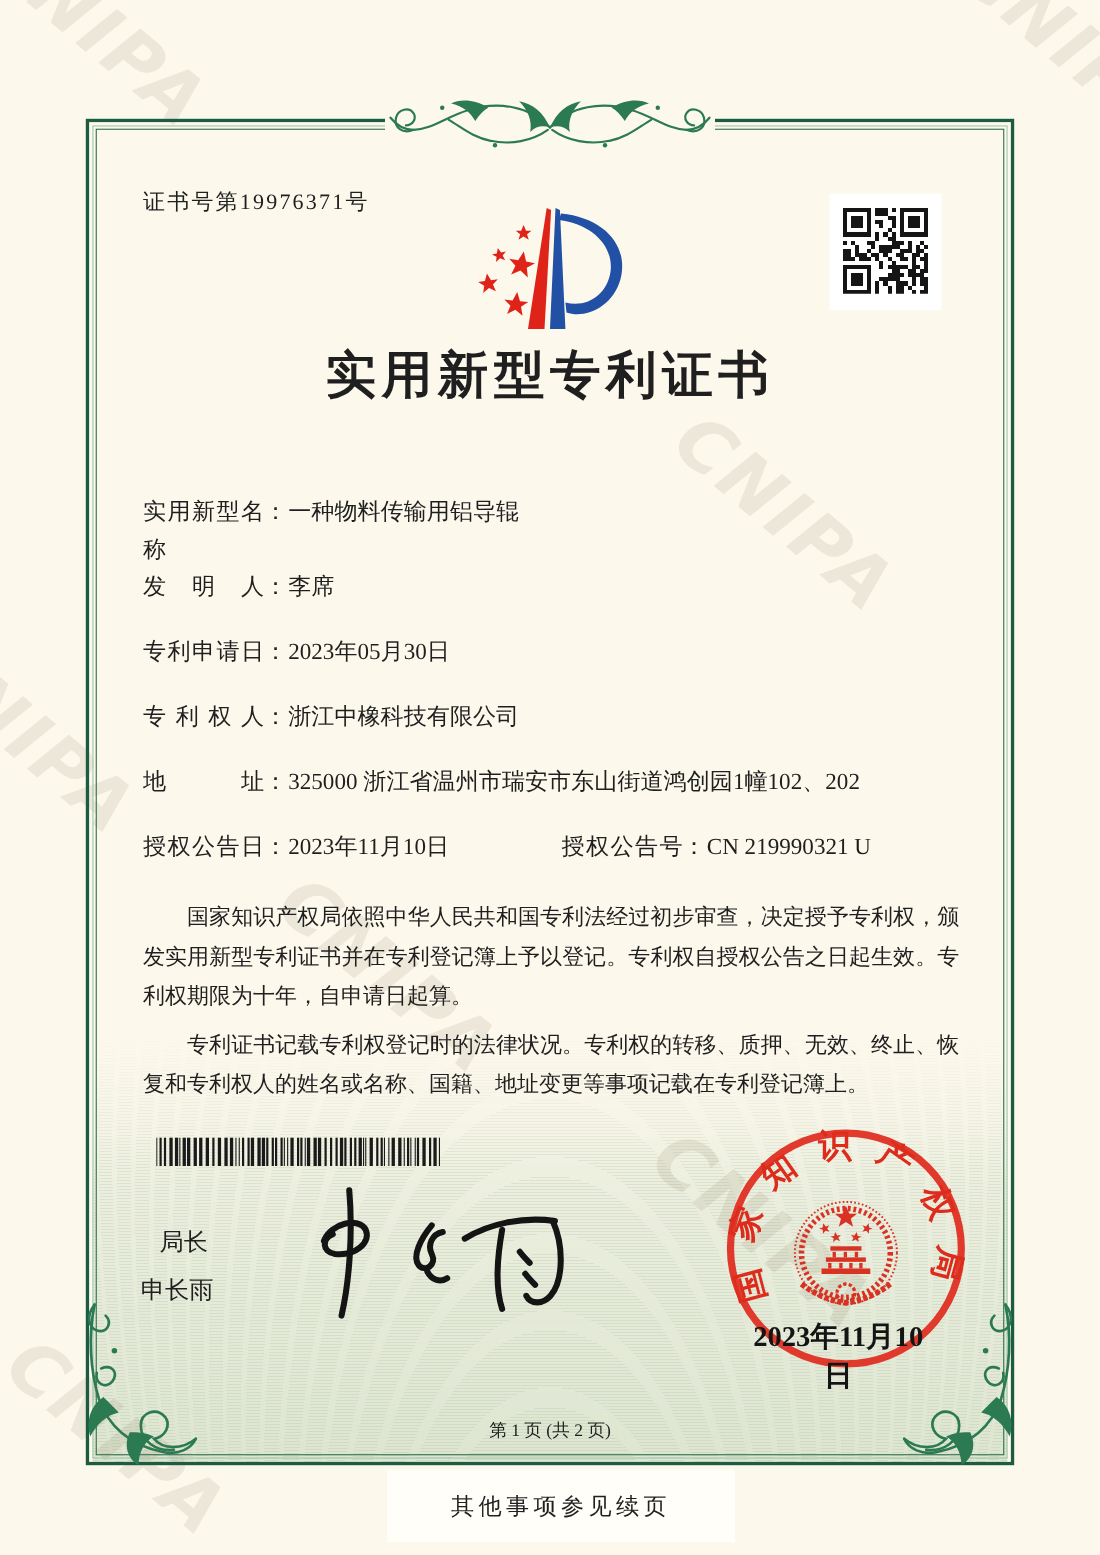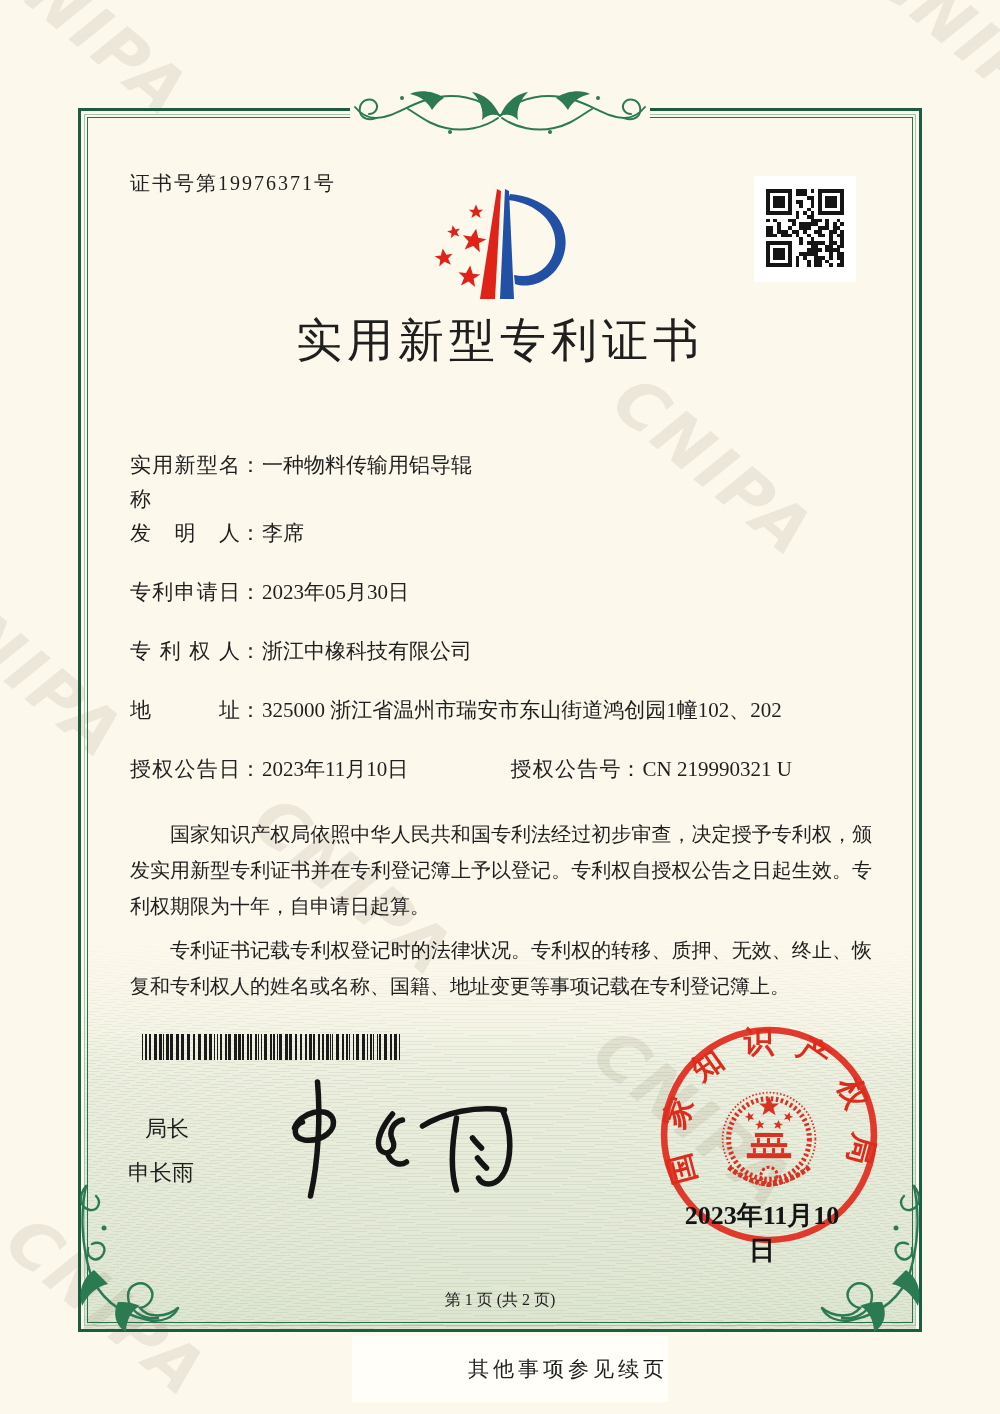--- a/index.html
+++ b/index.html
@@ -24,21 +24,21 @@
   
   .wm{position:absolute;z-index:2;font-family:"DejaVu Sans","Liberation Sans",sans-serif;
     font-weight:bold;font-style:italic;font-size:66px;letter-spacing:3px;
     color:rgba(128,116,88,0.13);transform:rotate(40deg);white-space:nowrap;user-select:none;}
   
   .cert-no{position:absolute;left:130px;top:170px;font-size:20px;letter-spacing:2px;z-index:5;}
   .logo{position:absolute;left:402px;top:178px;z-index:5;}
   .qr-box{position:absolute;left:754px;top:176px;width:102px;height:106px;background:#ffffff;z-index:5;}
   .qr-box svg{position:absolute;left:12px;top:13px;}
   .title{position:absolute;left:0;top:310px;width:100%;text-align:center;
-    font-size:46px;font-weight:400;letter-spacing:5px;z-index:5;}
+    font-size:46px;font-weight:700;letter-spacing:5px;z-index:5;}
   
   .fields{position:absolute;left:130px;top:404px;width:742px;font-size:21px;line-height:34px;z-index:5;margin-top:44px;}
   .f-row{min-height:59px;}
   .f-label{display:inline-block;width:110px;text-align:justify;text-align-last:justify;vertical-align:top;}
   .f-colon{display:inline-block;width:22px;vertical-align:top;}
   .f-value{display:inline-block;max-width:566px;vertical-align:top;}
   .grant-row{font-size:21px;line-height:34px;font-family:Liberation Serif, serif;}
   .grant-second{display:inline-block;margin-left:97px;}
   
   .paras{position:absolute;left:130px;top:816px;width:742px;font-size:20px;line-height:36px;
@@ -49,21 +49,21 @@
   .issuer-title{position:absolute;left:145px;top:1114px;font-size:22px;z-index:5;
     font-family:"Liberation Sans","DejaVu Sans",sans-serif;}
   .issuer-name{position:absolute;left:128px;top:1158px;font-size:22px;z-index:5;
     font-family:"Liberation Sans","DejaVu Sans",sans-serif;}
   .signature{position:absolute;left:258px;top:1076px;z-index:5;}
   .seal{position:absolute;left:656px;top:1022px;z-index:5;}
   .seal-date{position:absolute;left:672px;top:1198px;width:180px;text-align:center;
     font-size:26px;font-weight:600;color:#141414;z-index:6;}
   .page-no{position:absolute;left:0;top:1290px;width:100%;text-align:center;font-size:16px;z-index:5;}
   .note-box{position:absolute;left:352px;top:1336px;width:316px;height:66px;background:#fffef9;z-index:5;
-    display:flex;align-items:center;justify-content:flex-end;font-size:21px;letter-spacing:4px;}
+    display:flex;align-items:center;justify-content:center;font-size:21px;letter-spacing:4px;}
 </style>
 </head>
 <body>
 
 <div class="page">
 
   <div class="green-zone"></div>
 
   <span class="wm" style="left:-30px;top:-12px">CNIPA</span>
   <span class="wm" style="left:855px;top:2px">CNIPA</span>

